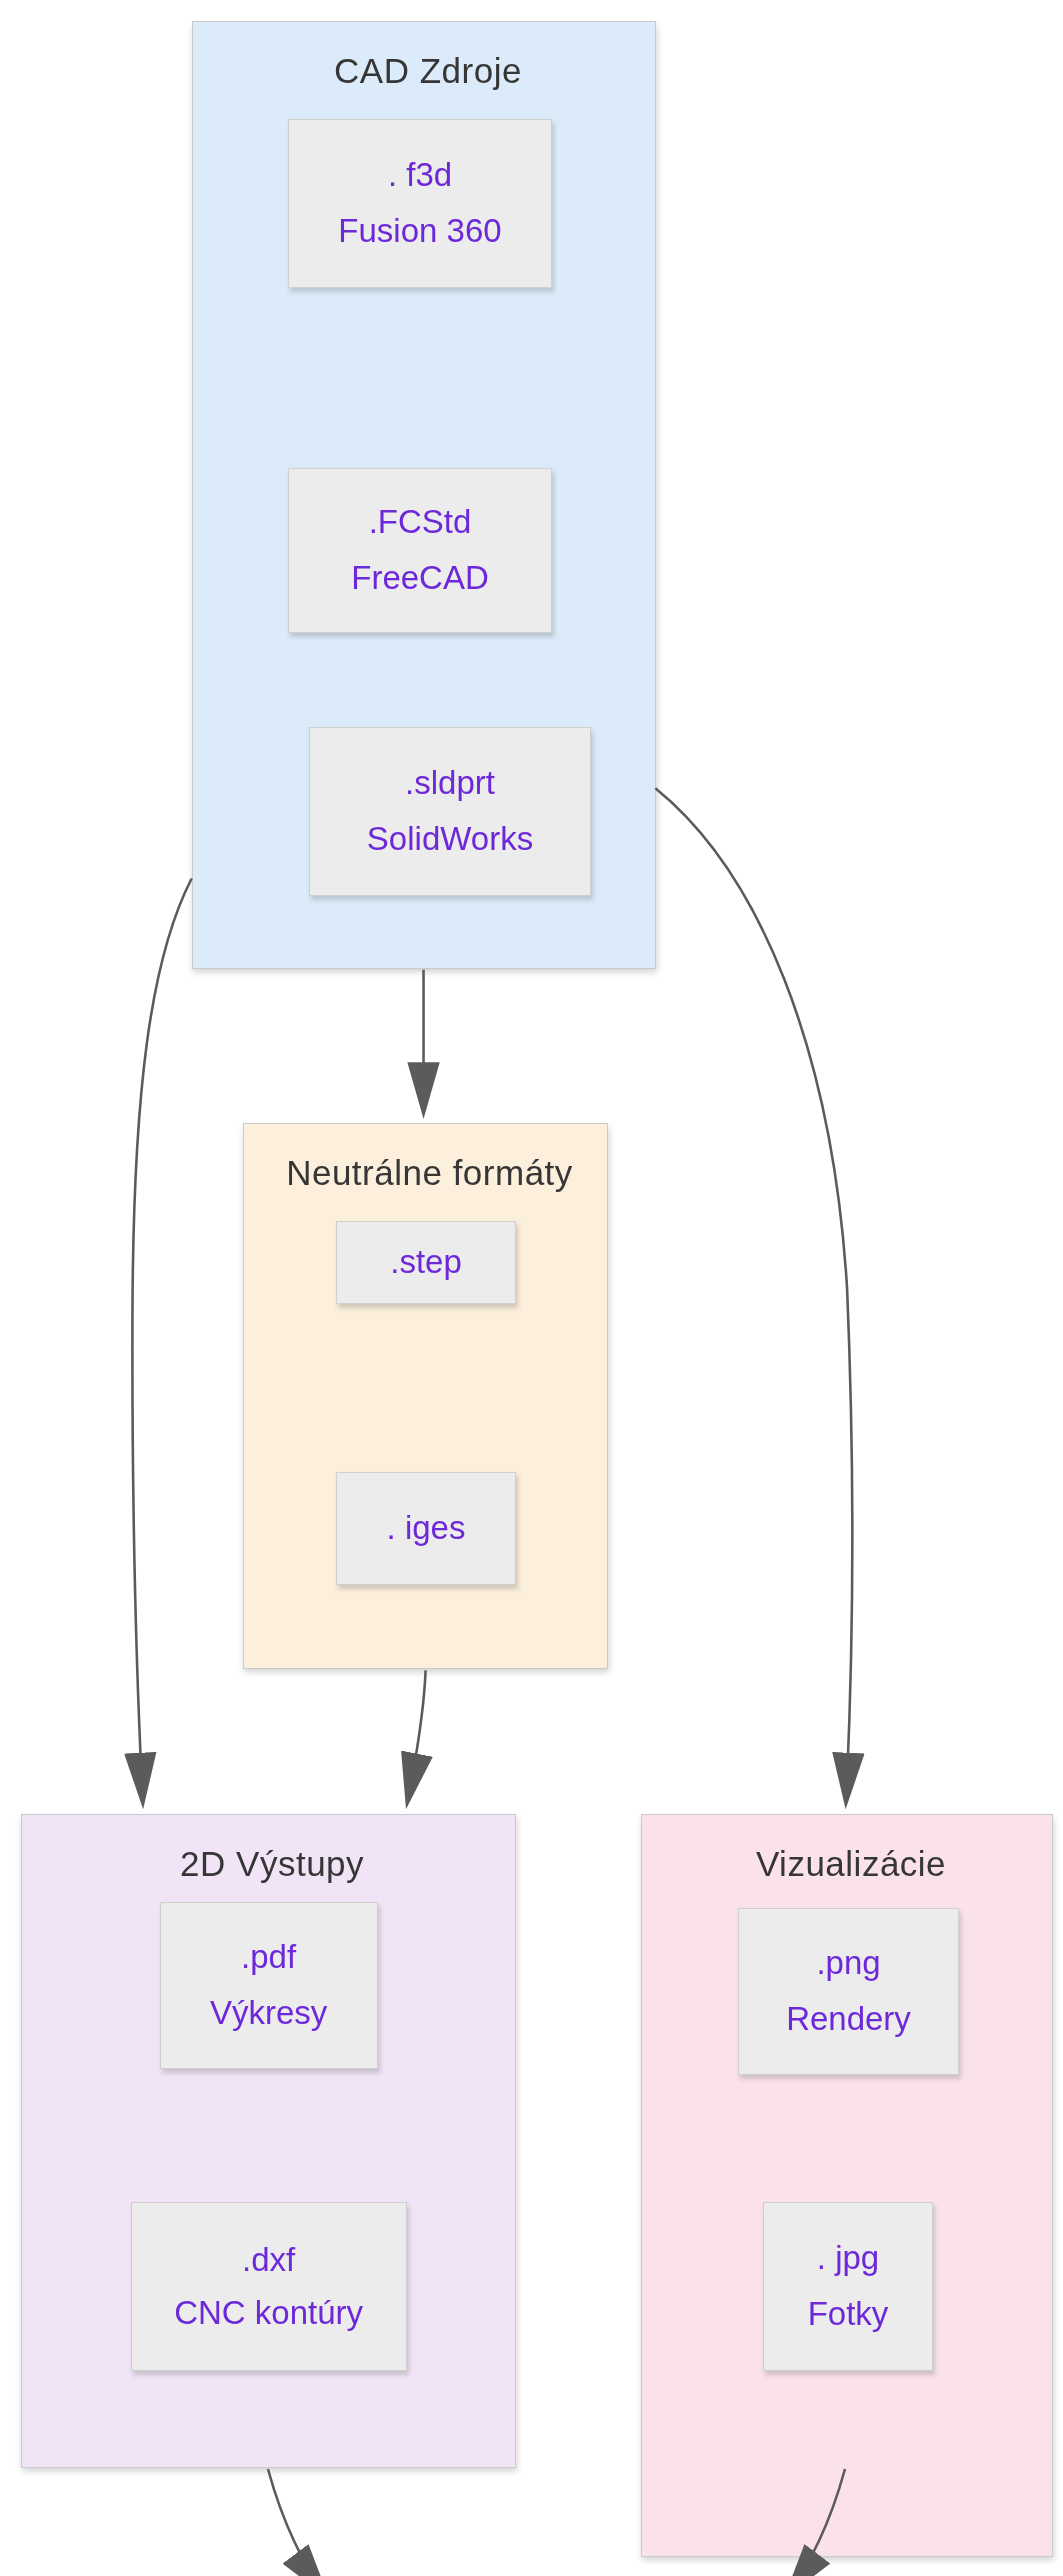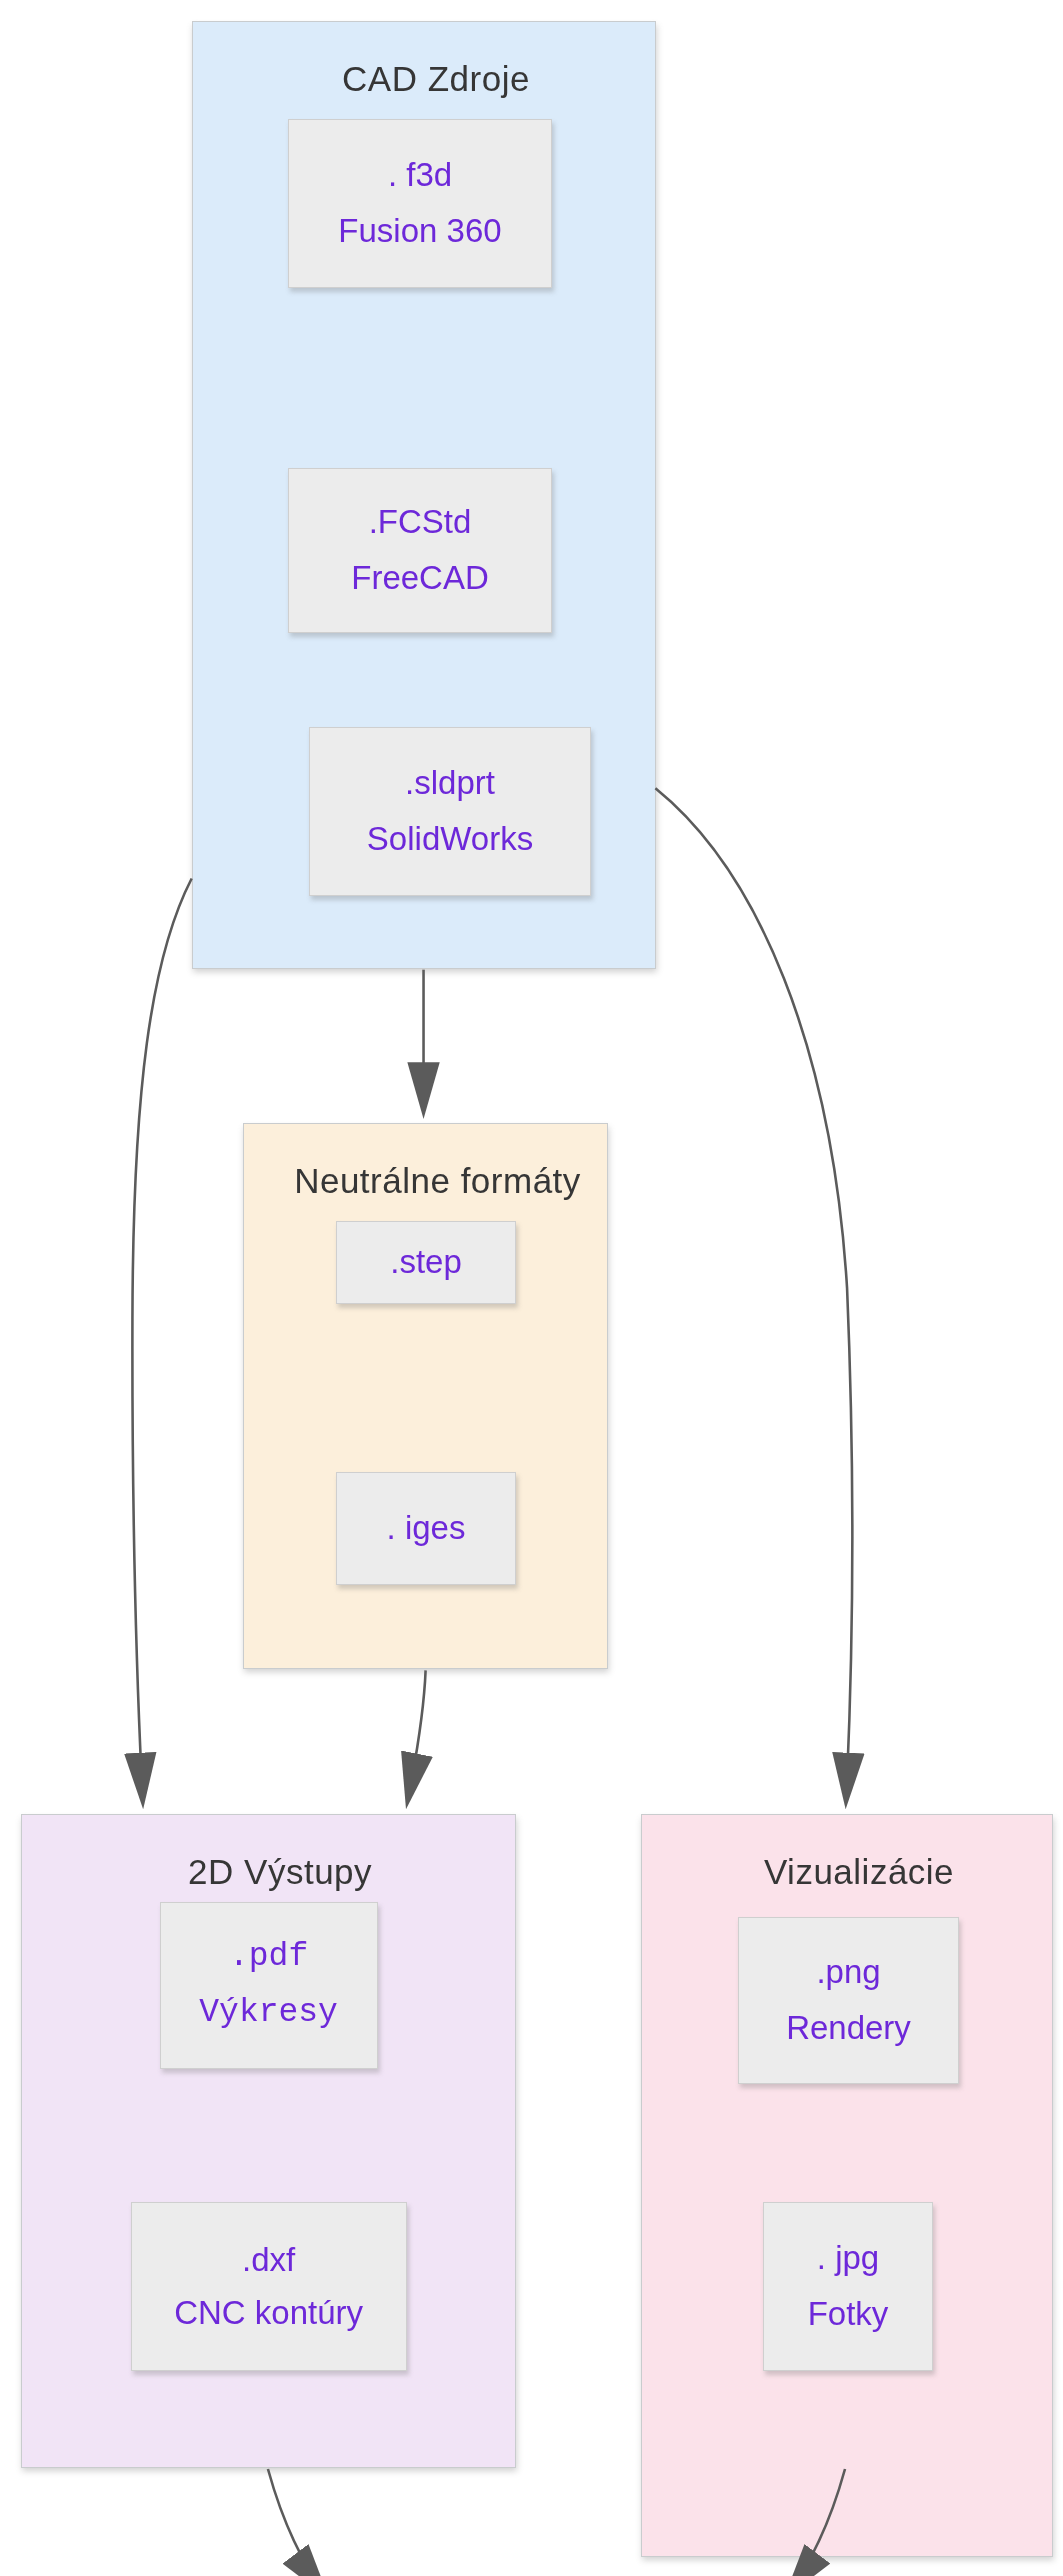--- a/index.html
+++ b/index.html
@@ -13,21 +13,21 @@
     background: #ffffff;
     overflow: hidden;
   }
   .container {
     position: absolute;
     border: 1.5px solid #C9CCCE;
     box-shadow: 1px 4.1px 6.2px rgba(110,110,110,0.30);
     box-sizing: border-box;
   }
   .container > h2 {
-    margin: 12px;
+    margin: 4px;
     padding-top: 25px;
     width: 100%;
     text-align: center;
     font-size: 35px;
     font-weight: 400;
     color: #363636;
     letter-spacing: 0.5px;
   }
   .node {
     position: absolute;
@@ -84,33 +84,33 @@
     <div class="node" style="left:92px; top:97px; width:180px; height:83px;">
       <span>.step</span>
     </div>
     <div class="node" style="left:92px; top:348px; width:180px; height:113px;">
       <span>. iges</span>
     </div>
   </section>
 
   <section class="container" style="left: 20.6px; top: 1814px; width: 495px; height: 654px; background: rgb(241, 228, 246);">
     <h2>2D Výstupy</h2>
-    <div class="node" style="left:138px; top:87px; width:218px; height:167px;font-family:Liberation Mono, monospace;">
+    <div class="node" style="left:138px; top:87px; width:218px; height:167px;">
       <span>.pdf</span>
       <span>Výkresy</span>
     </div>
     <div class="node" style="left:109px; top:387px; width:276px; height:169px;gap:16px;">
       <span>.dxf</span>
       <span>CNC kontúry</span>
     </div>
   </section>
 
   <section class="container" style="left: 641px; top: 1814px; width: 412px; height: 743px; background: rgb(251, 226, 234);">
     <h2>Vizualizácie</h2>
-    <div class="node" style="left:96px; top:102px; width:221px; height:167px;">
+    <div class="node" style="left:96px; top:93px; width:221px; height:167px;">
       <span>.png</span>
       <span>Rendery</span>
     </div>
     <div class="node" style="left:121px; top:387px; width:170px; height:169px;">
       <span>. jpg</span>
       <span>Fotky</span>
     </div>
   </section>
 
   <svg id="edge-layer" width="1064" height="3161" viewBox="0 0 2065 6135">

